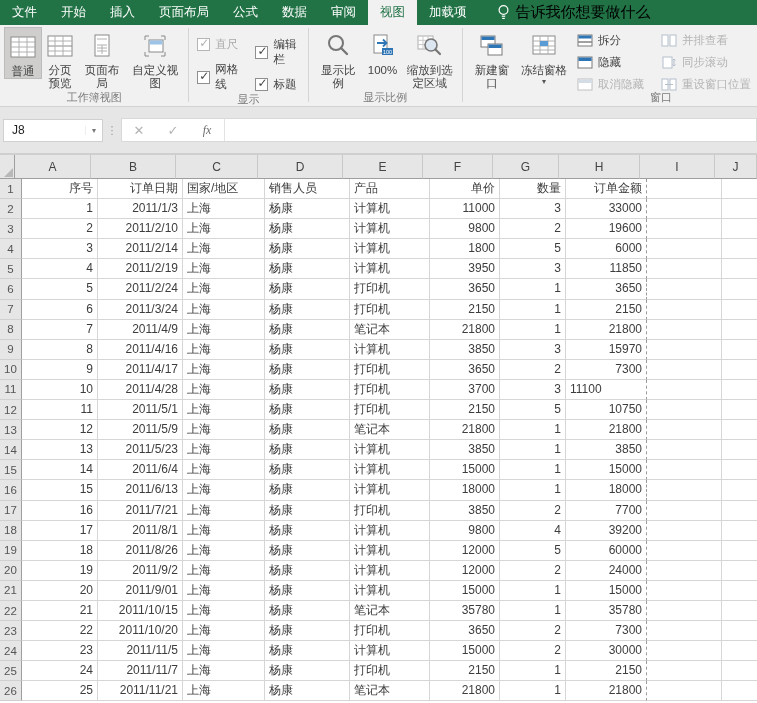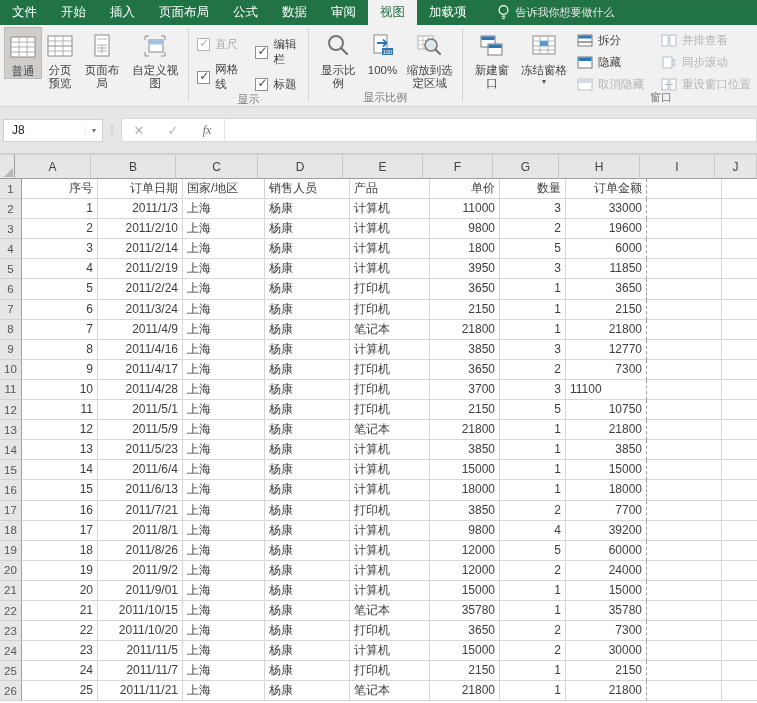--- a/index.html
+++ b/index.html
@@ -4,21 +4,21 @@
 <style>
   * { margin:0; padding:0; box-sizing:border-box; }
   html,body { width:757px; height:703px; overflow:hidden; background:#fff;
     font-family:"Liberation Sans","DejaVu Sans",sans-serif; }
   .app { width:757px; height:703px; display:flex; flex-direction:column; overflow:hidden; }
 
   
   .tabbar { height:25px; background:#217346; display:flex; align-items:stretch; flex-shrink:0; }
   .tab { color:#ffffff; font-size:12.5px; padding:0 12px; display:flex; align-items:center; cursor:default; }
   .tab.selected { background:#f1f1f1; color:#217346; }
-  .tellme { display:flex; align-items:center; color:#e5e5e5; font-size:11px; margin-left:18px; gap:6px; }
+  .tellme { display:flex; align-items:center; color:#000000; font-size:15px; margin-left:18px; gap:6px; }
 
   
   .ribbon { height:82px; background:#f1f1f1; border-bottom:1px solid #d2d2d2;
     display:flex; align-items:stretch; flex-shrink:0; position:relative; overflow:hidden; }
   .rgroup { position:relative; display:flex; flex-direction:column; padding:2px 4px 0 4px; }
   .rgroup .content { flex:1; display:flex; align-items:flex-start; }
   .glabel { font-size:11px; color:#7b7b7b; text-align:center; height:16px; line-height:14px; }
   .gdivider { width:1px; background:#d5d5d5; margin:3px 0 4px 0; }
   .bigbtn { display:flex; flex-direction:column; align-items:center; justify-content:flex-start;
     padding:3px 4px 0 4px; font-size:11.5px; color:#444; text-align:center; line-height:13px; cursor:default; }
@@ -140,20 +140,21 @@
           <span class="ic">
             <svg width="28" height="26" viewBox="0 0 28 26">
                 <path d="M4 7 V3 H8 M20 3 H24 V7 M24 19 V23 H20 M8 23 H4 V19" fill="none" stroke="#8a8a8a"></path>
                 <rect x="8" y="7" width="14" height="12" fill="#fff" stroke="#8a8a8a"></rect>
                 <rect x="8.5" y="7.5" width="13" height="4" fill="#9dc3e6"></rect>
               </svg>
           </span>
           <span>自定义视图</span>
         </div>
       </div>
+      <div class="glabel">工作簿视图</div>
     </div>
     <div class="gdivider"></div>
 
     <div class="rgroup" style="width:122px">
       <div class="content" style="gap:10px; padding-left:4px">
         <div class="checkcol">
           <div class="cbrow disabled">
             <span class="cbox">
                 <span>✓</span>
               </span>
@@ -445,21 +446,21 @@
       </div>
       <div class="grow">
         <div class="rh">9</div>
         <div class="cell" style="width: 76px; text-align: right;">8</div>
         <div class="cell" style="width: 85px; text-align: right;">2011/4/16</div>
         <div class="cell" style="width: 82px; text-align: left;">上海</div>
         <div class="cell" style="width: 85px; text-align: left;">杨康</div>
         <div class="cell" style="width: 80px; text-align: left;">计算机</div>
         <div class="cell" style="width: 70px; text-align: right;">3850</div>
         <div class="cell" style="width: 66px; text-align: right;">3</div>
-        <div class="cell pagebreak" style="width: 81px; text-align: right;">12770</div>
+        <div class="cell pagebreak" style="width: 81px; text-align: right;">15970</div>
         <div class="cell" style="width: 75px; text-align: left;"></div>
         <div class="cell" style="width: 42px; text-align: left;"></div>
       </div>
       <div class="grow">
         <div class="rh">10</div>
         <div class="cell" style="width: 76px; text-align: right;">9</div>
         <div class="cell" style="width: 85px; text-align: right;">2011/4/17</div>
         <div class="cell" style="width: 82px; text-align: left;">上海</div>
         <div class="cell" style="width: 85px; text-align: left;">杨康</div>
         <div class="cell" style="width: 80px; text-align: left;">打印机</div>

